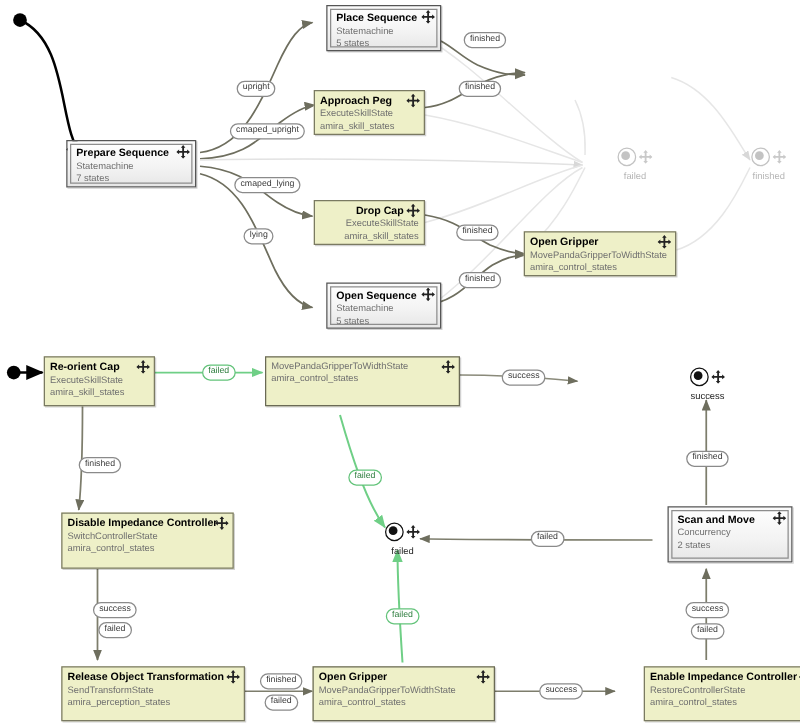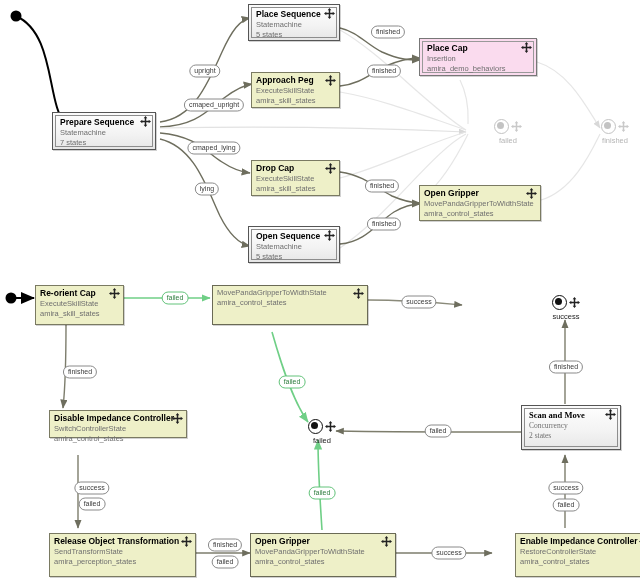--- a/index.html
+++ b/index.html
@@ -32,20 +32,21 @@
     box-sizing: border-box;
     border: 1px solid #7a7a62;
     padding: 2px 4px 21px 4px;
     background: #eef0c8;
     box-shadow: 1px 1px 0 rgba(0,0,0,0.18);
   }
   .node.container {
     border: 1px solid #555;
     background: linear-gradient(to bottom, #fbfbfb 0%, #f2f2f2 55%, #e6e6e6 100%);
     padding: 2px;
+    margin-left: 13px;
   }
   .node.container .inner {
     border: 1px solid #8d8d8d;
     padding: 1px 4px 3px 4px;
     height: 100%;
     box-sizing: border-box;
     background: linear-gradient(to bottom, #fdfdfd 0%, #f3f3f3 60%, #e9e9e9 100%);
   }
   .node.behavior {
     background: #fadbee;
@@ -228,21 +229,21 @@
 
     <path d="M565,528 C 565,500 565,470 565,455" fill="none" stroke="#7d7d6c" stroke-width="1.4" marker-end="url(#ah)"></path>
 
     <path d="M522,432 C 460,432 390,432 336,431" fill="none" stroke="#7d7d6c" stroke-width="1.3" marker-end="url(#ah)"></path>
 
     <path d="M565,404 C 565,375 565,340 565,320" fill="none" stroke="#7d7d6c" stroke-width="1.4" marker-end="url(#ah)"></path>
   </svg>
 
   <div class="startdot" style="left:16px; top:16px;"></div>
 
-  <div class="node container" style="left:52px; top:112px; width:104px; height:38px;">
+  <div class="node container" style="left:40px; top:112px; width:104px; height:38px;">
     <div class="inner">
       <div class="n-title">Prepare Sequence</div>
       <div class="n-line">Statemachine</div>
       <div class="n-line">7 states</div>
     </div>
     <svg class="handle" viewBox="0 0 12 12">
       <path d="M6 0 L8 2.5 H6.8 V5.2 H9.5 V4 L12 6 L9.5 8 V6.8 H6.8 V9.5 H8 L6 12 L4 9.5 H5.2 V6.8 H2.5 V8 L0 6 L2.5 4 V5.2 H5.2 V2.5 H4 Z" fill="#222"></path>
     </svg>
   </div>
 
@@ -259,50 +260,40 @@
 
   <div class="node" style="left:251px; top:72px; width:89px; height:36px;">
     <div class="n-title">Approach Peg</div>
     <div class="n-line">ExecuteSkillState</div>
     <div class="n-line">amira_skill_states</div>
     <svg class="handle" viewBox="0 0 12 12">
       <path d="M6 0 L8 2.5 H6.8 V5.2 H9.5 V4 L12 6 L9.5 8 V6.8 H6.8 V9.5 H8 L6 12 L4 9.5 H5.2 V6.8 H2.5 V8 L0 6 L2.5 4 V5.2 H5.2 V2.5 H4 Z" fill="#222"></path>
     </svg>
   </div>
 
-  <div class="node" style="left:251px; top:160px; width:89px; height:36px;">
+  <div class="node" style="left:251px; top:160px; width:89px; height:36px;text-align:right;">
     <div class="n-title">Drop Cap</div>
     <div class="n-line">ExecuteSkillState</div>
     <div class="n-line">amira_skill_states</div>
     <svg class="handle" viewBox="0 0 12 12">
       <path d="M6 0 L8 2.5 H6.8 V5.2 H9.5 V4 L12 6 L9.5 8 V6.8 H6.8 V9.5 H8 L6 12 L4 9.5 H5.2 V6.8 H2.5 V8 L0 6 L2.5 4 V5.2 H5.2 V2.5 H4 Z" fill="#222"></path>
     </svg>
   </div>
 
   <div class="node container" style="left:248px; top:226px; width:92px; height:37px;">
     <div class="inner">
       <div class="n-title">Open Sequence</div>
       <div class="n-line">Statemachine</div>
       <div class="n-line">5 states</div>
     </div>
     <svg class="handle" viewBox="0 0 12 12">
       <path d="M6 0 L8 2.5 H6.8 V5.2 H9.5 V4 L12 6 L9.5 8 V6.8 H6.8 V9.5 H8 L6 12 L4 9.5 H5.2 V6.8 H2.5 V8 L0 6 L2.5 4 V5.2 H5.2 V2.5 H4 Z" fill="#222"></path>
     </svg>
   </div>
 
-  <div class="node behavior" style="left:419px; top:38px; width:118px; height:38px;">
-    <div class="inner">
-      <div class="n-title">Place Cap</div>
-      <div class="n-line">Insertion</div>
-      <div class="n-line">amira_demo_behaviors</div>
-    </div>
-    <svg class="handle" viewBox="0 0 12 12">
-      <path d="M6 0 L8 2.5 H6.8 V5.2 H9.5 V4 L12 6 L9.5 8 V6.8 H6.8 V9.5 H8 L6 12 L4 9.5 H5.2 V6.8 H2.5 V8 L0 6 L2.5 4 V5.2 H5.2 V2.5 H4 Z" fill="#222"></path>
-    </svg>
-  </div>
 
   <div class="node" style="left:419px; top:185px; width:122px; height:36px;">
     <div class="n-title">Open Gripper</div>
     <div class="n-line">MovePandaGripperToWidthState</div>
     <div class="n-line">amira_control_states</div>
     <svg class="handle" viewBox="0 0 12 12">
       <path d="M6 0 L8 2.5 H6.8 V5.2 H9.5 V4 L12 6 L9.5 8 V6.8 H6.8 V9.5 H8 L6 12 L4 9.5 H5.2 V6.8 H2.5 V8 L0 6 L2.5 4 V5.2 H5.2 V2.5 H4 Z" fill="#222"></path>
     </svg>
   </div>
 
@@ -341,30 +332,30 @@
   </div>
 
   <div class="node highlight" style="left:212px; top:285px; width:156px; height:40px;">
     <div class="n-line">MovePandaGripperToWidthState</div>
     <div class="n-line">amira_control_states</div>
     <svg class="handle" viewBox="0 0 12 12">
       <path d="M6 0 L8 2.5 H6.8 V5.2 H9.5 V4 L12 6 L9.5 8 V6.8 H6.8 V9.5 H8 L6 12 L4 9.5 H5.2 V6.8 H2.5 V8 L0 6 L2.5 4 V5.2 H5.2 V2.5 H4 Z" fill="#222"></path>
     </svg>
   </div>
 
-  <div class="node" style="left:49px; top:410px; width:138px; height:28px;">
+  <div class="node" style="left:49px; top:410px; width:138px; height:45px;">
     <div class="n-title">Disable Impedance Controller</div>
     <div class="n-line">SwitchControllerState</div>
     <div class="n-line">amira_control_states</div>
     <svg class="handle" viewBox="0 0 12 12">
       <path d="M6 0 L8 2.5 H6.8 V5.2 H9.5 V4 L12 6 L9.5 8 V6.8 H6.8 V9.5 H8 L6 12 L4 9.5 H5.2 V6.8 H2.5 V8 L0 6 L2.5 4 V5.2 H5.2 V2.5 H4 Z" fill="#222"></path>
     </svg>
   </div>
 
-  <div class="node container" style="left:521px; top:405px; width:100px; height:45px;font-family:Liberation Serif, serif;">
+  <div class="node container" style="left:521px; top:405px; width:100px; height:45px;">
     <div class="inner">
       <div class="n-title">Scan and Move</div>
       <div class="n-line">Concurrency</div>
       <div class="n-line">2 states</div>
     </div>
     <svg class="handle" viewBox="0 0 12 12">
       <path d="M6 0 L8 2.5 H6.8 V5.2 H9.5 V4 L12 6 L9.5 8 V6.8 H6.8 V9.5 H8 L6 12 L4 9.5 H5.2 V6.8 H2.5 V8 L0 6 L2.5 4 V5.2 H5.2 V2.5 H4 Z" fill="#222"></path>
     </svg>
   </div>
 

